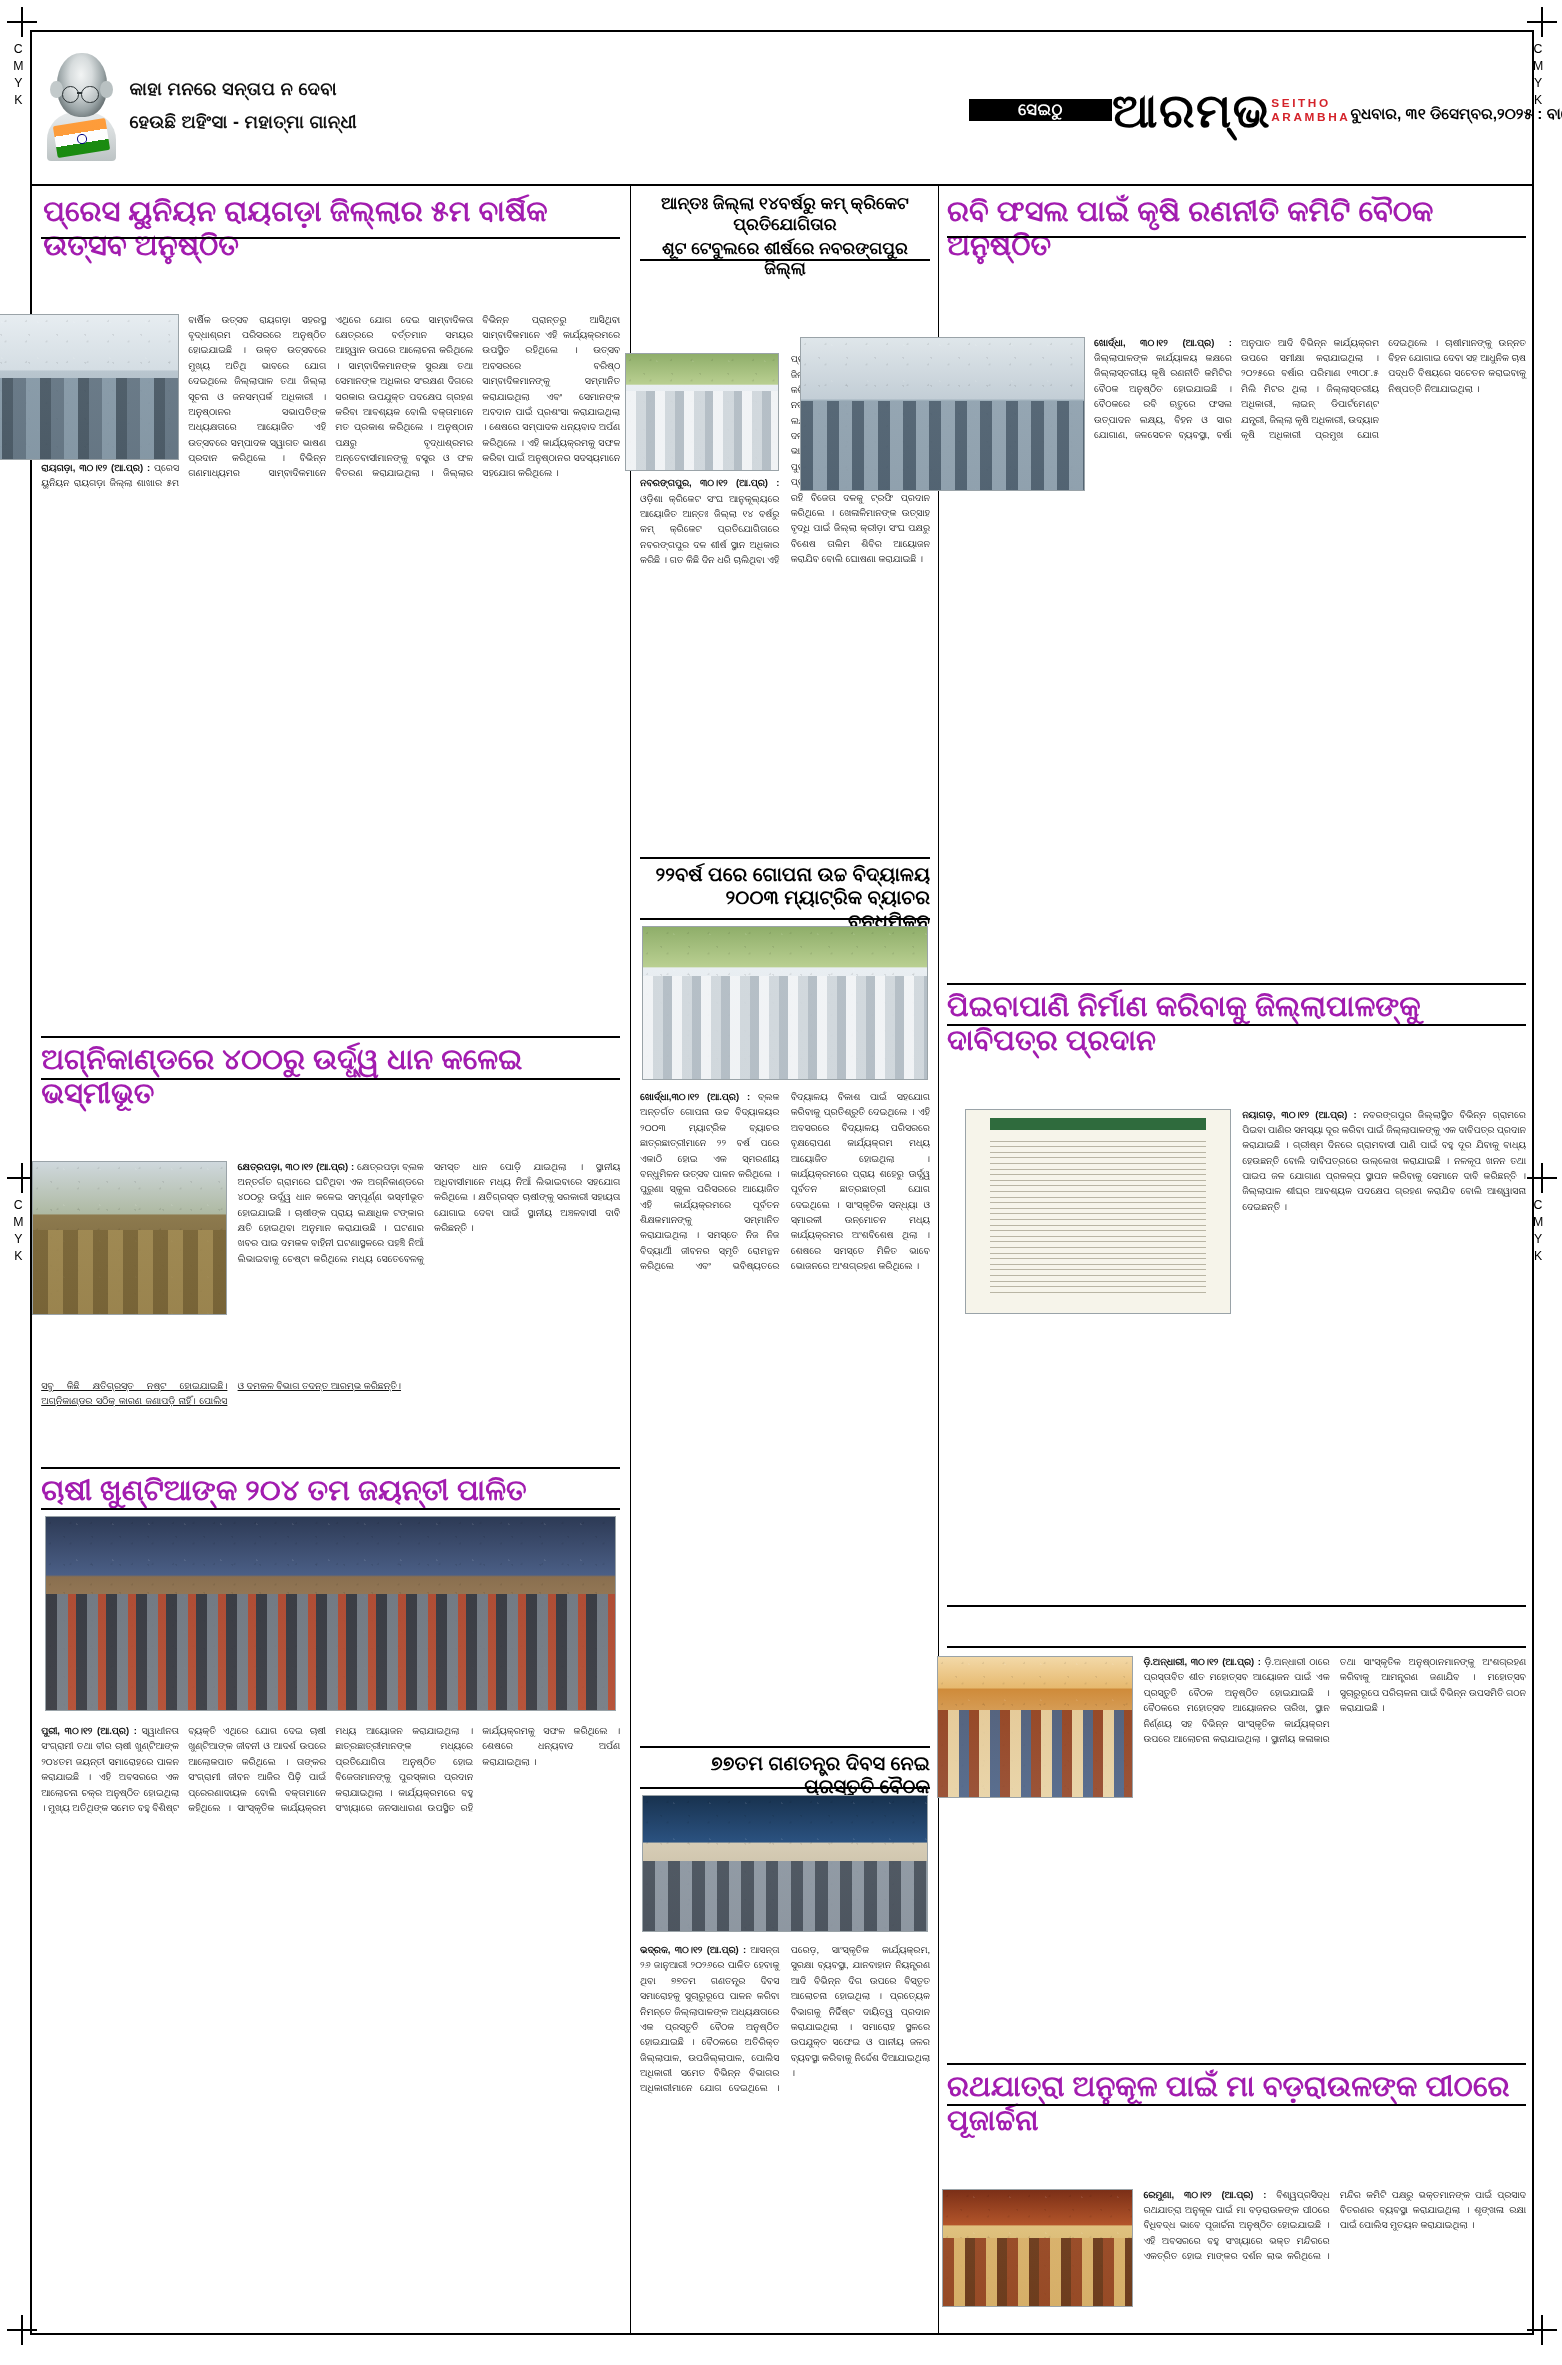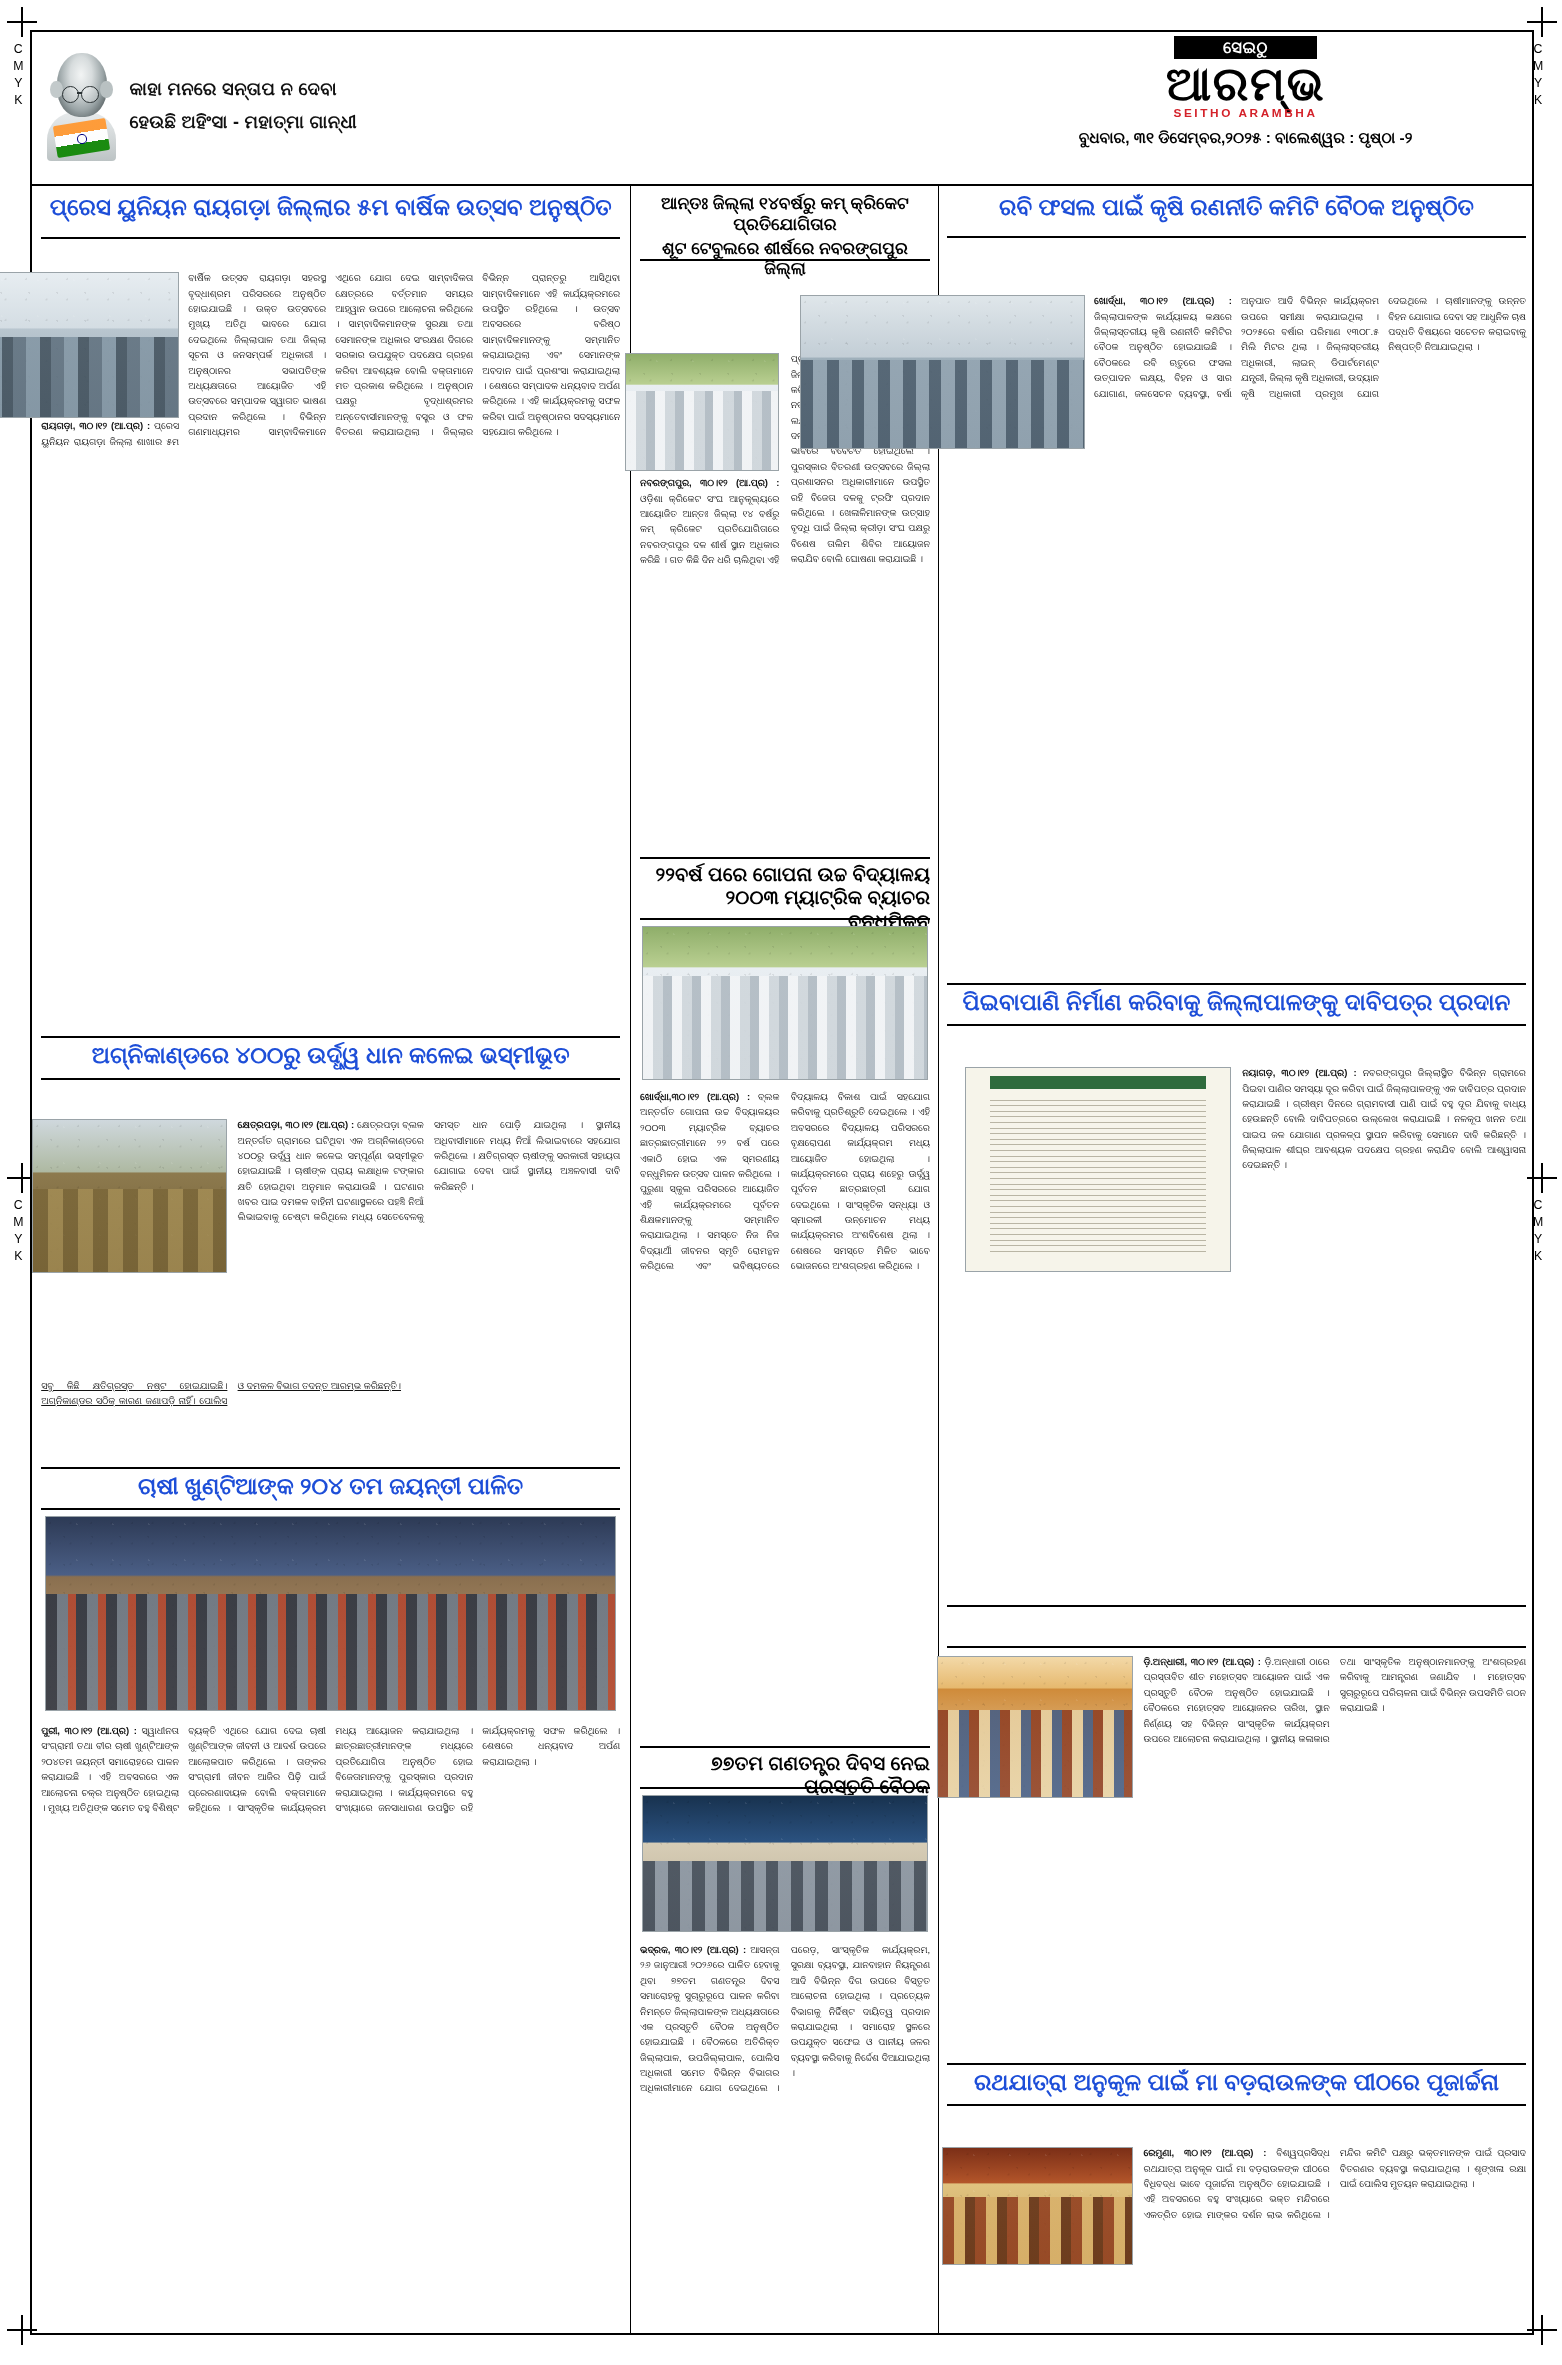--- a/index.html
+++ b/index.html
@@ -26,34 +26,34 @@
   .gandhi-body{position:absolute;left:4.1px;top:61px;width:69px;height:49px;
     background:linear-gradient(180deg,#e8ebec 0%,#d2d7d8 55%,#bcc3c4 100%);
     border-radius:28px 28px 4.1px 4.1px;}
   .flag{position:absolute;left:11.3px;top:71px;width:53px;height:32px;transform:rotate(-9deg);
     background:linear-gradient(180deg,#ff9933 0%,#ff9933 33%,#ffffff 33%,#ffffff 66%,#138808 66%,#138808 100%);
     border-radius:2px;opacity:.96;}
   .flag-chakra{position:absolute;left:34px;top:83px;width:7.7px;height:7.7px;border:1px solid #000080;border-radius:50%;transform:rotate(-9deg);}
   .quote-box{flex:1;display:flex;flex-direction:column;justify-content:center;gap:12px;}
   .quote-line{font-size:18px;font-weight:700;color:#111;letter-spacing:0.3px;white-space:nowrap;}
 
-  .logo-wrap{position:absolute;left:937px;top:4.1px;width:553px;height:148px;display:flex;flex-direction:column;align-items:center;}
+  .logo-wrap{position:absolute;left:937px;top:4.1px;width:553px;height:148px;display:flex;flex-direction:row;align-items:center;}
   .logo-seal{background:#000;color:#fff;font-size:16.4px;font-weight:700;padding:2.6px 49px;letter-spacing:0.5px;line-height:1.05;}
   .logo-main{font-size:47px;font-weight:700;color:#000;letter-spacing:1.5px;line-height:1.02;margin-top:1px;white-space:nowrap;}
   .logo-rom{color:#d4222a;font-size:11.8px;font-weight:700;letter-spacing:2.6px;margin-top:-1px;}
   .dateline{font-size:15.4px;font-weight:700;color:#000;margin-top:8.2px;white-space:nowrap;}
 
   
   .body-area{position:absolute;left:0;top:154px;width:100%;bottom:0;}
   .vrule{position:absolute;top:0;bottom:0;width:1px;background:#000;}
 
   .sec{position:absolute;box-sizing:border-box;}
   .hrule{position:absolute;height:1.5px;background:#000;}
 
-  .head-xl{font-size:23px;font-weight:700;color:#1d4ed8;text-align:center;line-height:1.18;letter-spacing:0px;}
+  .head-xl{font-size:29px;font-weight:700;color:#a21caf;line-height:1.18;letter-spacing:0px;}
   .head-lg{font-size:19.5px;font-weight:700;color:#000;text-align:right;line-height:1.2;}
   .head-md{font-size:17px;font-weight:700;color:#000;text-align:center;line-height:1.22;}
 
   .cols2{column-count:2;column-gap:11.3px;column-rule:none;}
   .cols3{column-count:3;column-gap:10.2px;}
   .cols4{column-count:4;column-gap:9.2px;}
   .body-txt{font-size:9.5px;line-height:1.62;color:#111;text-align:justify;letter-spacing:-0.1px;
             font-family:"Liberation Sans",sans-serif;}
   .body-txt p{margin:0 0 0 0;text-indent:0;}
 

